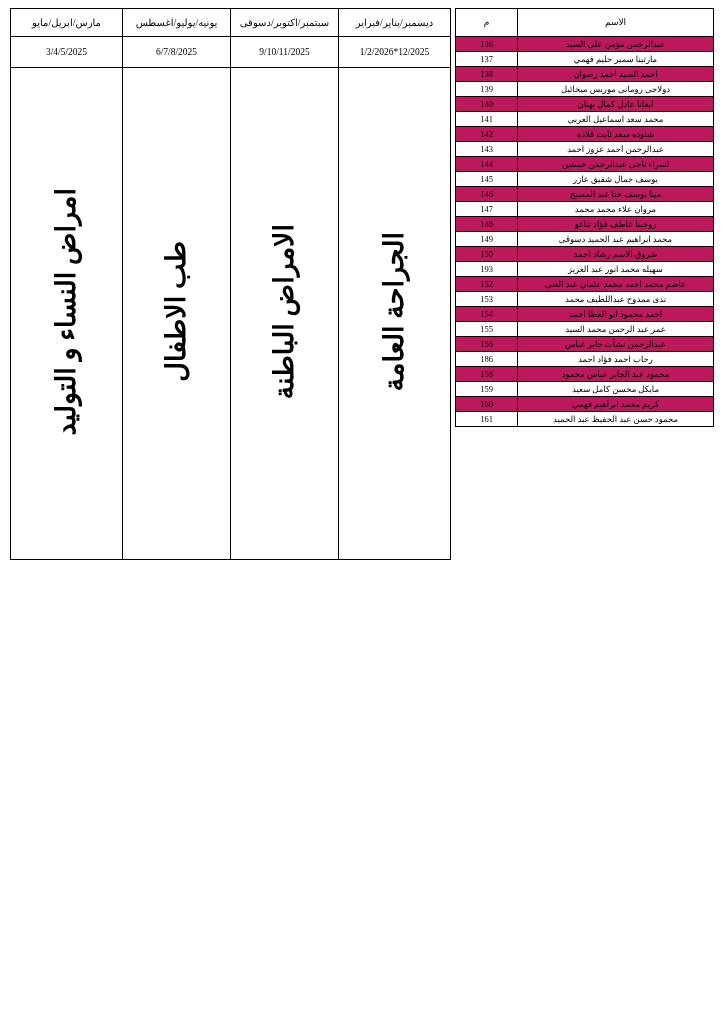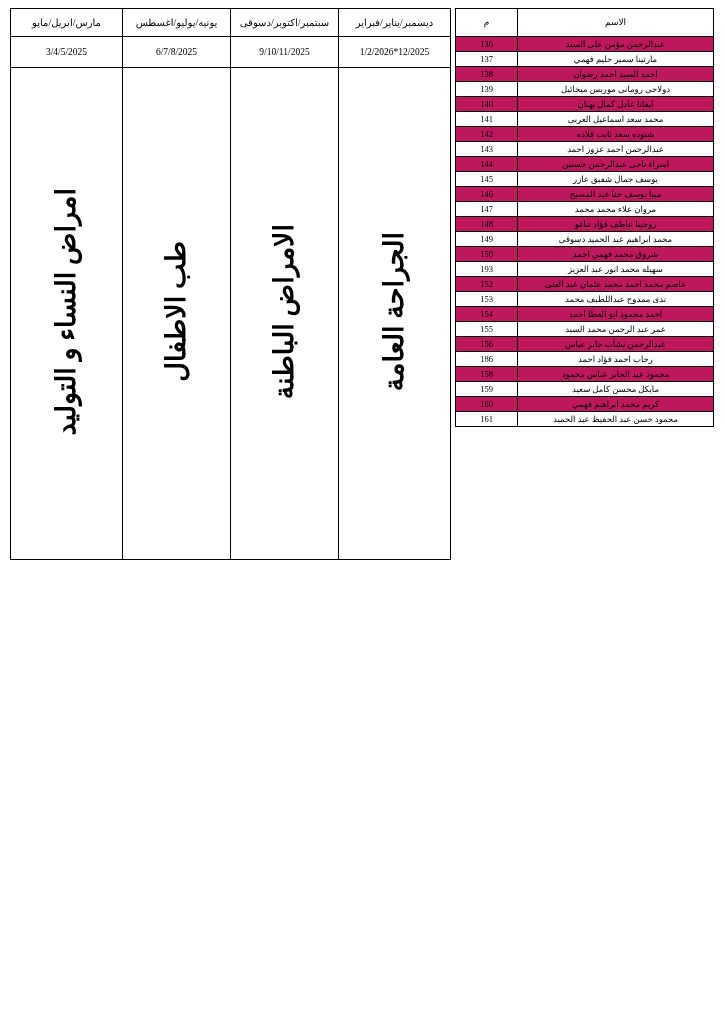--- a/index.html
+++ b/index.html
@@ -187,21 +187,21 @@
       </tr>
       <tr class="row-alt">
         <td class="col-name">روجينا عاطف فؤاد تناغو</td>
         <td class="col-num">148</td>
       </tr>
       <tr class="row-plain">
         <td class="col-name">محمد ابراهيم عبد الحميد دسوقى</td>
         <td class="col-num">149</td>
       </tr>
       <tr class="row-alt">
-        <td class="col-name">شروق محمد فهمي احمد</td>
+        <td class="col-name">شروق الاسم رشاد احمد</td>
         <td class="col-num">150</td>
       </tr>
       <tr class="row-plain">
         <td class="col-name">سهيله محمد انور عبد العزيز</td>
         <td class="col-num">193</td>
       </tr>
       <tr class="row-alt">
         <td class="col-name">عاصم محمد احمد محمد عثمان عبد الغنى</td>
         <td class="col-num">152</td>
       </tr>

